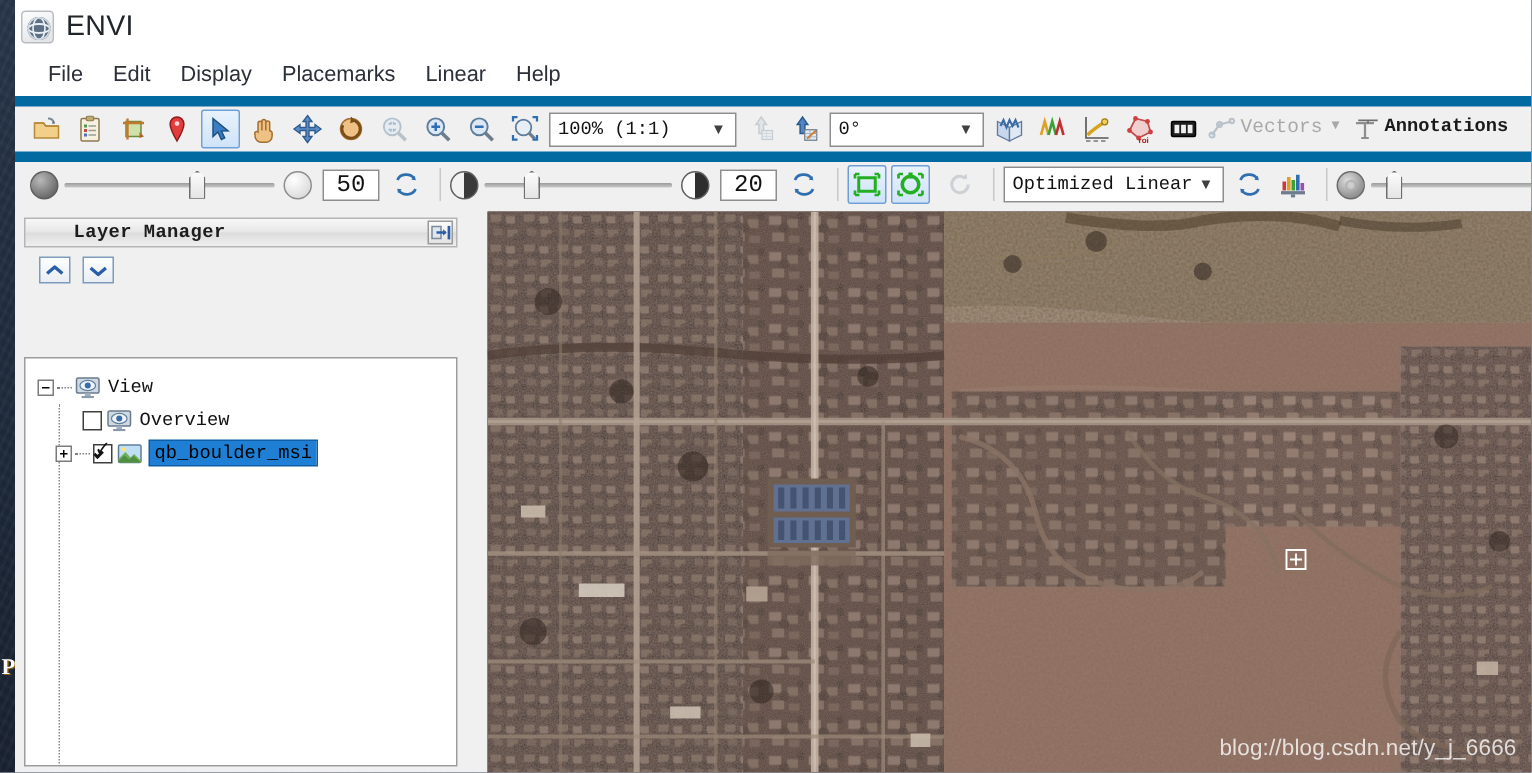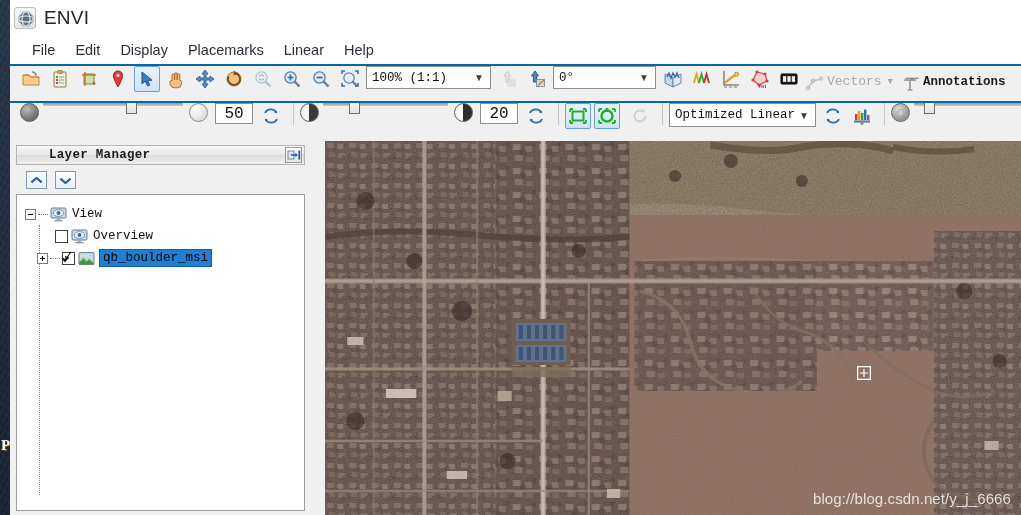--- a/index.html
+++ b/index.html
@@ -54,22 +54,22 @@
     height: 28px; background: #ffffff;
     display: flex; align-items: center; padding-left: 12px;
     font-size: 14.5px; color: #2b3038;
   }
   #menubar .menu-item {
     padding: 2px 10px; cursor: default; white-space: nowrap;
   }
   
   .toolbar {
     background: #f0f0f0;
-    border-top: 2px solid #0369a1;
-    display: flex; 
+    border-top: 7px solid #0369a1;
+    display: flex; align-items: center;
     height: 37px;
     padding-left: 8px;
     white-space: nowrap;
     overflow: hidden;
   }
   .tb-btn {
     width: 26px; height: 26px; margin-right: 3px;
     display: flex; align-items: center; justify-content: center;
     border: 1px solid transparent; border-radius: 2px;
     flex: 0 0 auto;
@@ -236,21 +236,21 @@
   }
   .tree-label { color: #111; }
   .tree-label.selected {
     background: #1e7fd4; color: #000000; padding: 1px 3px;
     outline: 1px solid #0d5fa8;
   }
   .tree-vline {
     position: absolute; left: 22px; top: 30px; width: 1px; height: 270px;
     border-left: 1px dotted #8a8a8a;
   }
-  #lm-tree { position: relative; }
+  #lm-tree { position: relative; margin-top: 44px; }
   
   #image-view {
     flex: 1 1 auto; position: relative; overflow: hidden;
     background: #3a2c28;
   }
   #sat-img {
     position: absolute; left: 0; top: 0; width: 100%; height: 100%;
   }
   #watermark {
     position: absolute; right: 10px; bottom: 8px;

